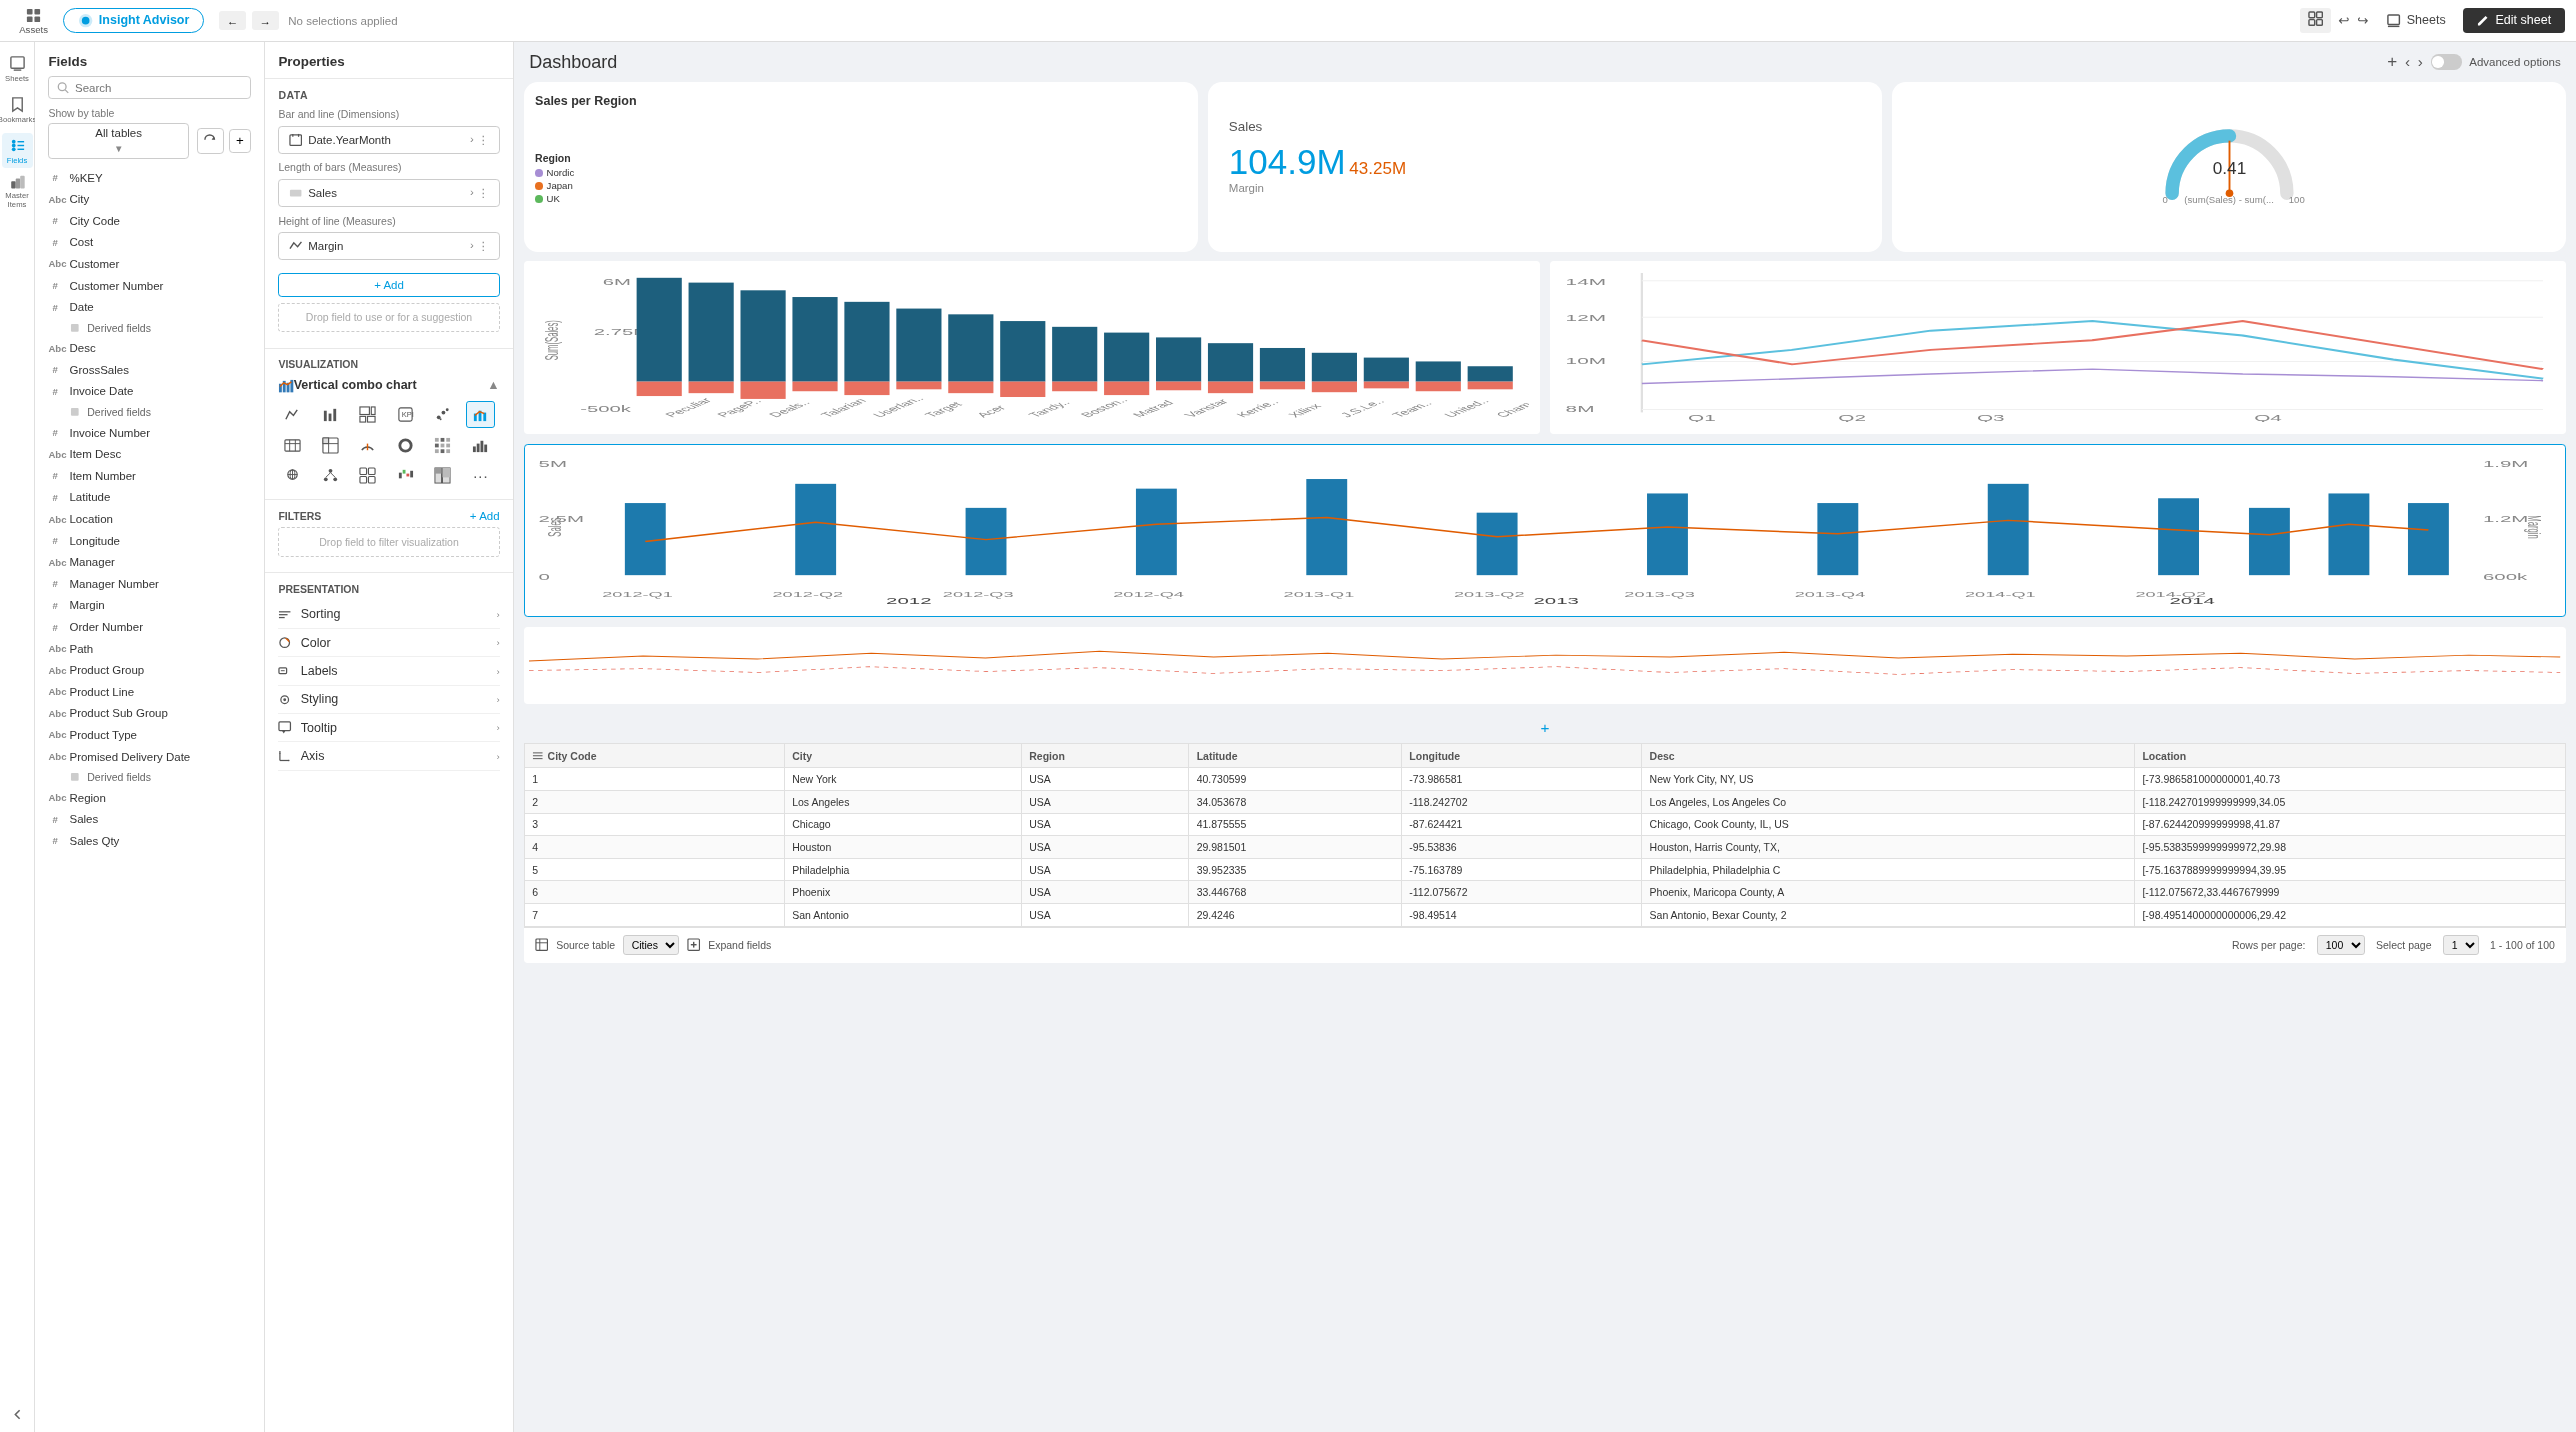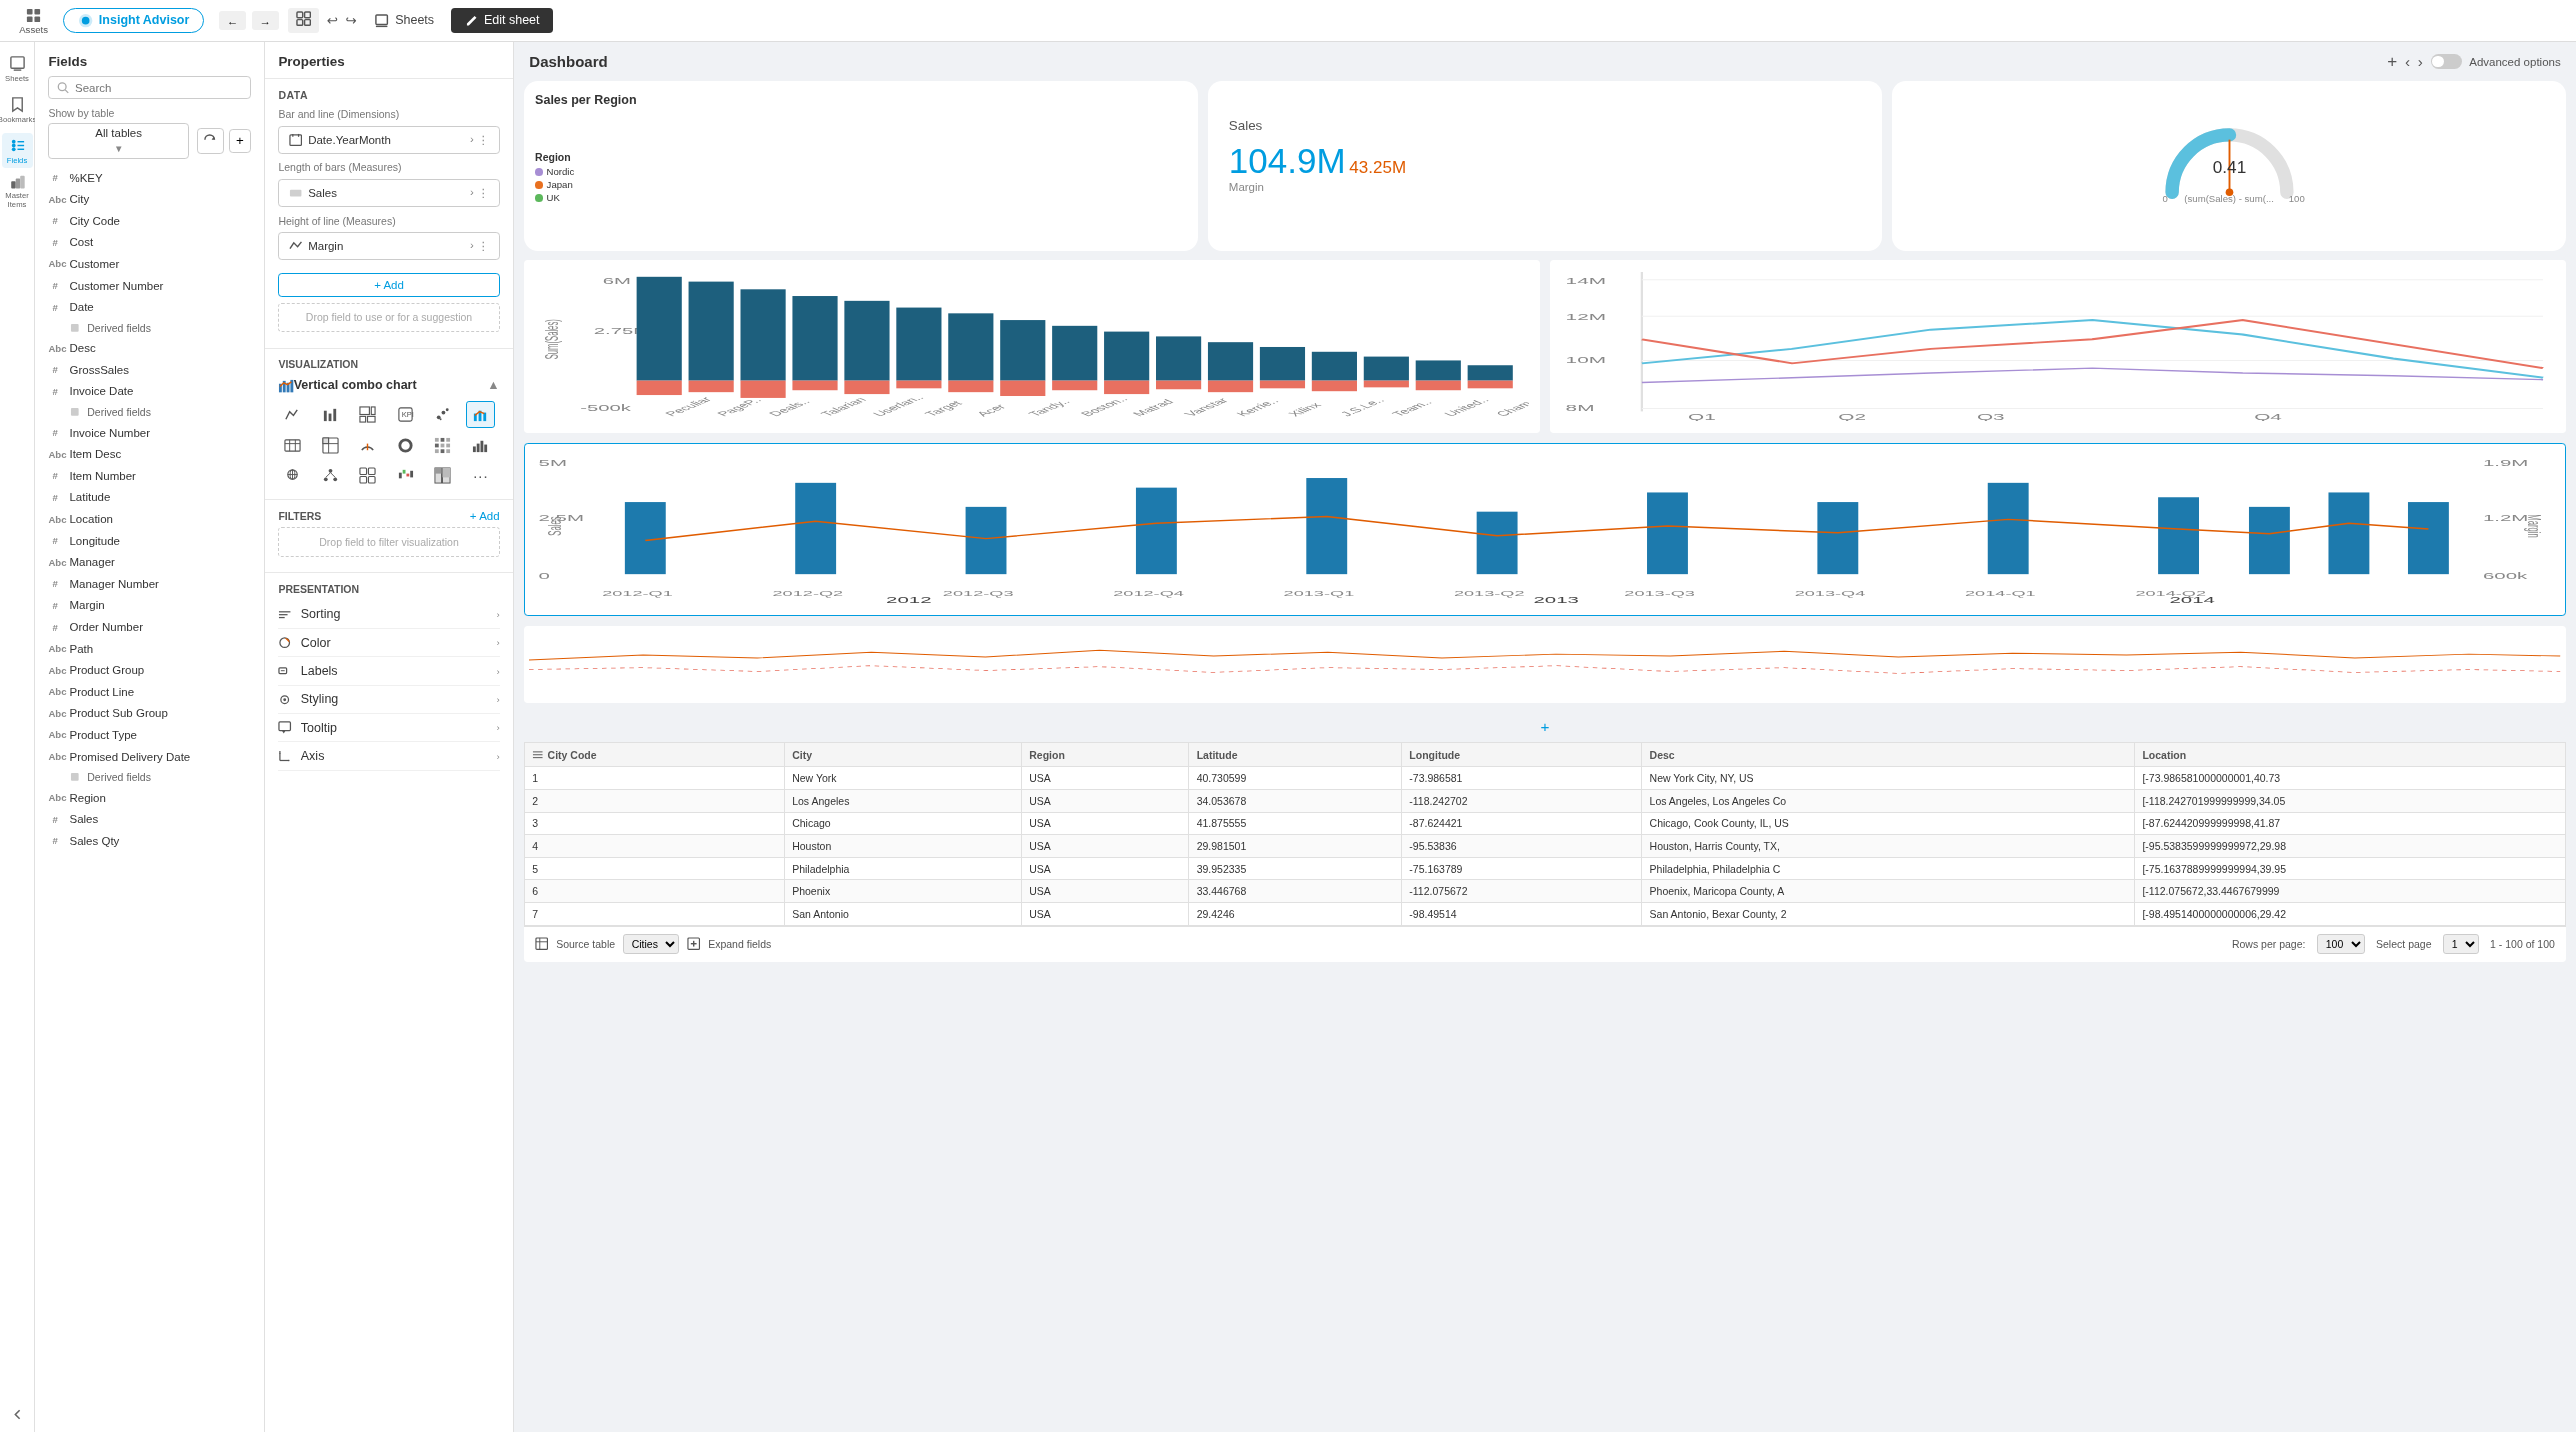--- a/index.html
+++ b/index.html
@@ -67,21 +67,21 @@
     .filter-title { font-size: 10.5px; font-weight: 600; color: #555; text-transform: uppercase; }
     .add-btn { font-size: 11.5px; color: #009de0; cursor: pointer; display: flex; align-items: center; gap: 2.9px; }
 
     .pres-section { padding: 9.6px 13.4px; }
     .pres-row { display: flex; align-items: center; justify-content: space-between; padding: 6.7px 0; border-bottom: 1px solid #f0f0f0; cursor: pointer; font-size: 12.5px; }
     .pres-row-left { display: flex; align-items: center; gap: 9px; }
 
     
     .dashboard-area { flex: 1; background: #f0f2f5; overflow-y: auto; display: flex; flex-direction: column; }
     .dashboard-header { display: flex; align-items: center; padding: 9.6px 15.3px; background: #f0f2f5; justify-content: space-between; }
-    .dashboard-title { font-size: 15px; font-weight: 700; }
+    .dashboard-title { font-size: 18px; font-weight: 400; }
     .dashboard-controls { display: flex; align-items: center; gap: 7.7px; }
 
     .charts-grid { display: grid; grid-template-columns: 1fr 1fr 1fr; gap: 9.6px; padding: 0 9.6px 9.6px; }
     .chart-card { background: #fff; border-radius: 14px; padding: 11.5px; position: relative; min-height: 153px; }
     .chart-title { font-size: 12.5px; font-weight: 600; margin-bottom: 7.7px; }
 
     
     .sales-kpi { display: flex; flex-direction: column; align-items: flex-start; justify-content: center; height: 125px; padding: 9.6px; }
     .kpi-title { font-size: 13.4px; color: #555; margin-bottom: 7.7px; }
     .kpi-value { font-size: 35px; font-weight: 300; color: #009de0; }
@@ -137,20 +137,23 @@
       <svg width="15.3" height="15.3" viewBox="0 0 16 16">
           <circle cx="8" cy="8" r="7" fill="#009de0" opacity="0.2"></circle>
           <circle cx="8" cy="8" r="4" fill="#009de0"></circle>
         </svg>
       <span>Insight Advisor</span>
     </div>
     <div style="display:flex;gap:5.8px;margin-left:7.7px;">
       <button style="border:none;background:#f0f0f0;border-radius:2.9px;padding:3.8px 7.7px;cursor:pointer;font-size:11.5px;">←</button>
       <button style="border:none;background:#f0f0f0;border-radius:2.9px;padding:3.8px 7.7px;cursor:pointer;font-size:11.5px;">→</button>
     </div>
+  </div>
+  <div class="top-bar-center">
+    <span style="font-size:11.5px;color:#888;">No selections applied</span>
   </div>
   <div class="top-bar-right">
     <div style="display:flex;gap:3.8px;">
       <button style="border:none;background:#f0f0f0;border-radius:2.9px;padding:3.8px 7.7px;cursor:pointer;">
         <svg width="15.3" height="15.3" viewBox="0 0 16 16">
             <rect x="1" y="1" width="6" height="6" rx="1" stroke="#555" stroke-width="1.5" fill="none"></rect>
             <rect x="9" y="1" width="6" height="6" rx="1" stroke="#555" stroke-width="1.5" fill="none"></rect>
             <rect x="1" y="9" width="6" height="6" rx="1" stroke="#555" stroke-width="1.5" fill="none"></rect>
             <rect x="9" y="9" width="6" height="6" rx="1" stroke="#555" stroke-width="1.5" fill="none"></rect>
           </svg>

